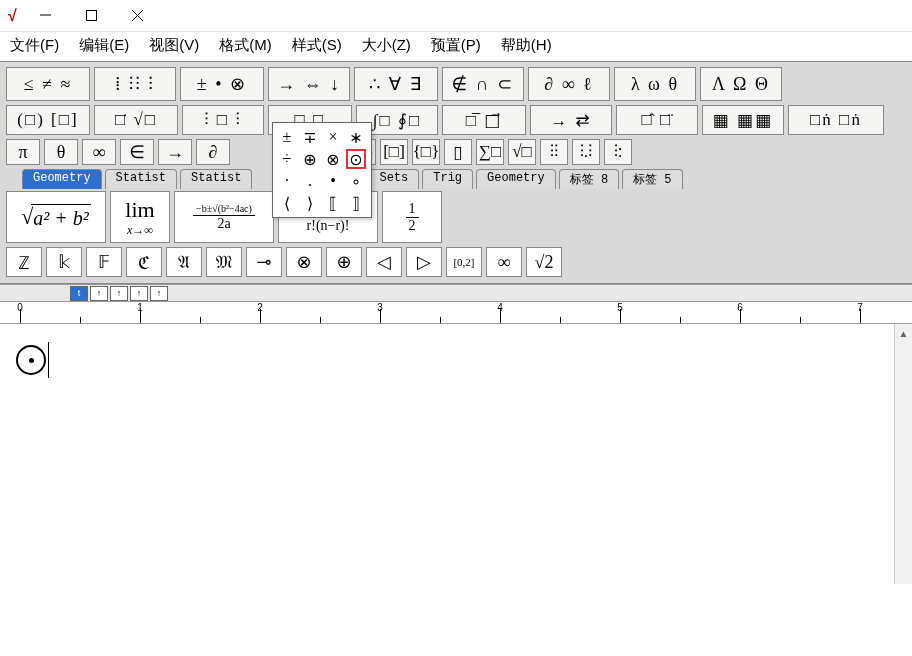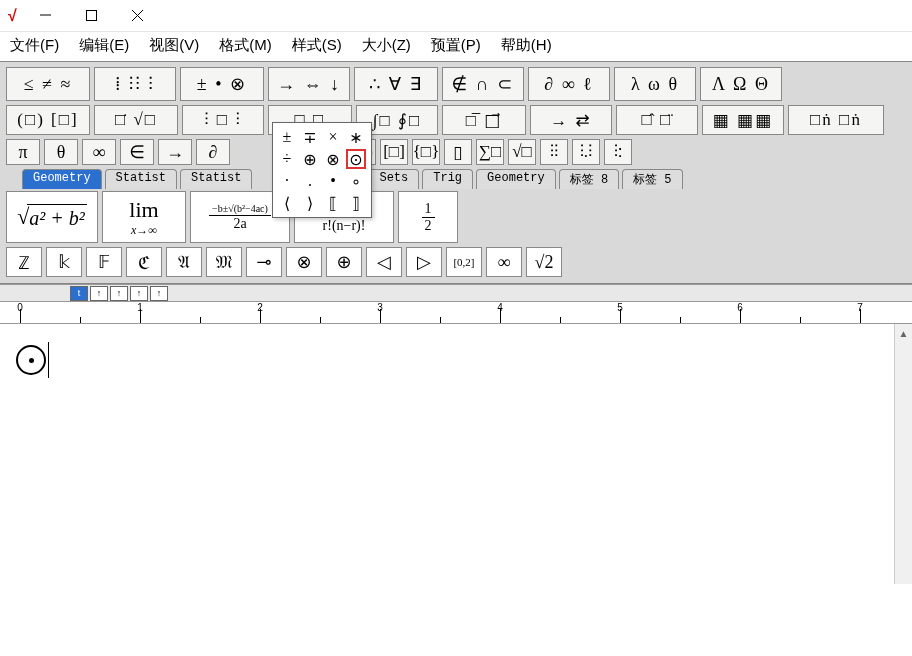--- a/index.html
+++ b/index.html
@@ -137,26 +137,26 @@
     <div class="tab">Statist</div>
     <div style="width:110px"></div>
     <div class="tab">Sets</div>
     <div class="tab">Trig</div>
     <div class="tab">Geometry</div>
     <div class="tab">标签 8</div>
     <div class="tab">标签 5</div>
   </div>
 
   <div class="snippets">
-    <div class="snip" style="width:92px">
+    <div class="snip" style="width:100px">
       <span class="sqrt">
           <span class="radicand"><span>a² + b²</span></span>
         </span>
     </div>
-    <div class="snip" style="width:84px">
+    <div class="snip" style="width:60px">
       <span class="lim">
           <span>lim</span>
           <span class="below">x→∞</span>
         </span>
     </div>
     <div class="snip" style="width:100px">
       <span class="frac">
           <span class="num" style="font-size:10px">−b±√(b²−4ac)</span>
           <span class="den">2a</span>
         </span>

